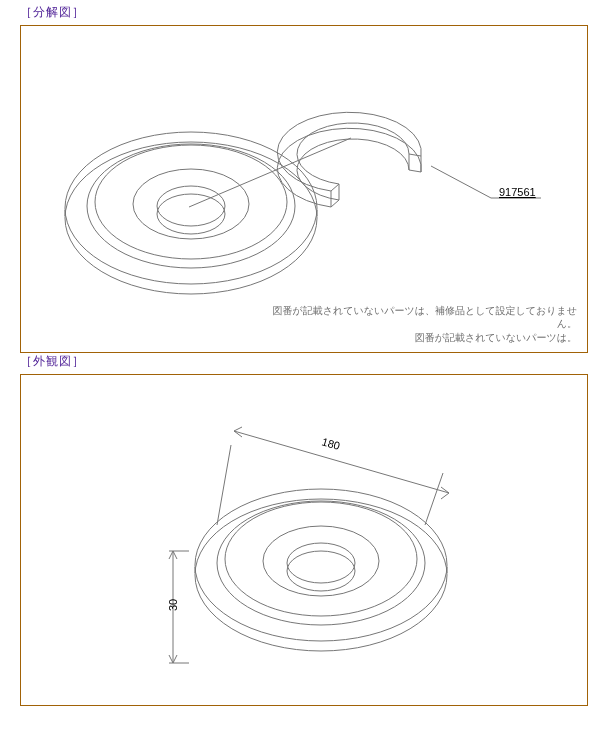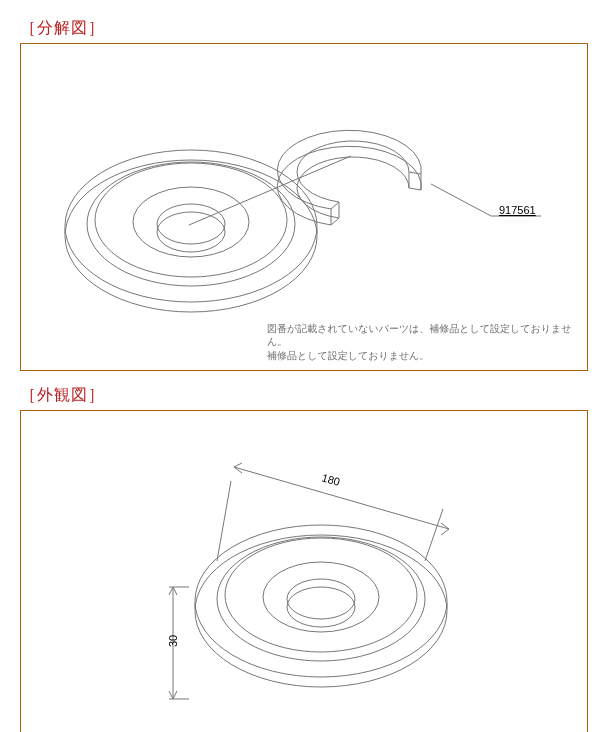--- a/index.html
+++ b/index.html
@@ -11,24 +11,24 @@
     font-size: 11px;
   }
   .page {
     width: 600px;
     height: 732px;
     position: relative;
     box-sizing: border-box;
     padding: 4px 12px 12px 20px;
   }
   .section-label {
-    font-size: 16px;
+    font-size: 12px;
     letter-spacing: 1px;
-    margin: 14px 0 4px 0;
-    color: #b91c1c;
+    margin: 0 0 4px 0;
+    color: #4c1d95;
   }
   .panel {
     border: 1px solid #a16207;
     position: relative;
     box-sizing: border-box;
   }
   .panel.top {
     height: 328px;
   }
   .panel.bottom {
@@ -37,21 +37,21 @@
   }
   svg { display: block; }
   .note {
     position: absolute;
     right: 10px;
     bottom: 8px;
     width: 310px;
     font-size: 10px;
     line-height: 1.35;
     color: #6e6e6e;
-    text-align: left;
+    text-align: right;
   }
   .callout-num {
     font-size: 11px;
     color: #6a6a6a;
     text-decoration: underline;
   }
   .dim-num {
     font-size: 11px;
     color: #6a6a6a;
   }
@@ -117,21 +117,21 @@
 
         <line x1="410" y1="140" x2="470" y2="172"></line>
         <line x1="470" y1="172" x2="520" y2="172"></line>
       </g>
 
       <text x="478" y="170" class="callout-num">917561</text>
     </svg>
 
     <div class="note">
       <span>図番が記載されていないパーツは、補修品として設定しておりません。</span><br>
-      <span>補修品として設定しておりません。</span>
+      <span>図番が記載されていないパーツは。</span>
     </div>
   </div>
 
   <div class="section-label">［外観図］</div>
 
   <div class="panel bottom">
     <svg width="100%" height="100%" viewBox="0 0 566 330">
       <g stroke="#777" stroke-width="1" fill="none">
 
         <ellipse cx="300" cy="200" rx="126" ry="76"></ellipse>

